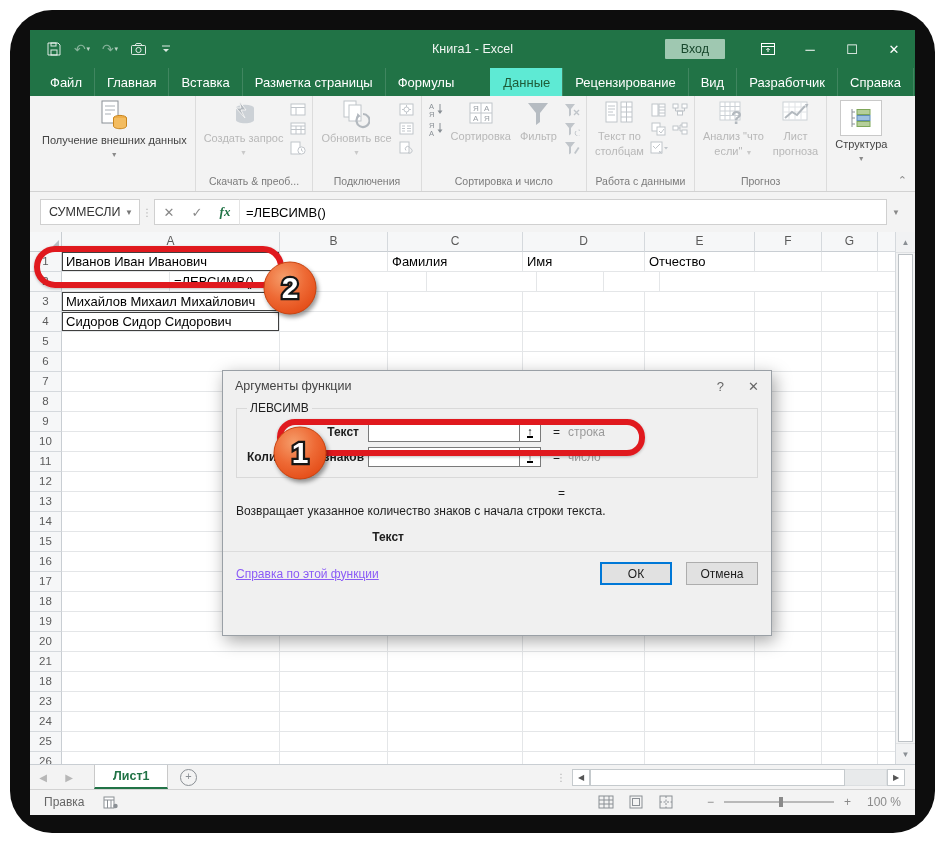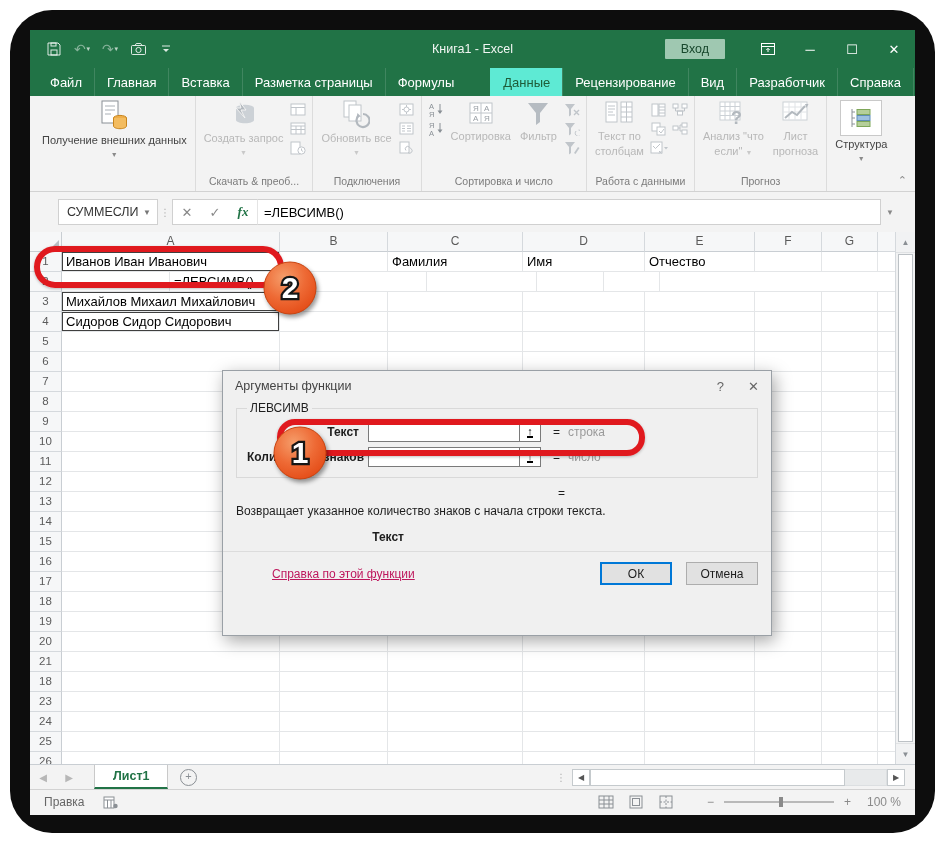--- a/index.html
+++ b/index.html
@@ -37,21 +37,21 @@
   .bigbtn .blabel{margin-top:2px;white-space:nowrap;}
   .bigbtn.disabled{color:#b8b8b8;}
   .carr{font-size:7px;color:#8a8a8a;margin-top:1px;}
   .bigbtn.disabled .carr{color:#c9c9c9;}
   .smallcol{display:flex;flex-direction:column;gap:4px;padding-top:3px;}
   .smallcol .sic{width:18px;height:15px;display:flex;align-items:center;justify-content:center;}
   .collapse-ribbon{position:absolute;right:8px;bottom:4px;color:#8a8a8a;font-size:11px;}
   .outline-btnbox{width:40px;height:34px;background:#fff;border:1px solid #c9c9c9;display:flex;align-items:center;justify-content:center;}
 
   
-  .fbar{height:40px;background:#f3f3f3;display:flex;align-items:center;padding:5px 16px 5px 10px;box-sizing:border-box;gap:0;margin-left:18px;}
+  .fbar{height:40px;background:#f3f3f3;display:flex;align-items:center;padding:5px 10px 5px 10px;box-sizing:border-box;gap:0;}
   .namebox{width:100px;height:26px;background:#fff;border:1px solid #d0d0d0;display:flex;align-items:center;font-size:12.5px;color:#333;padding-left:8px;box-sizing:border-box;}
   .namebox .nb-caret{margin-left:auto;margin-right:6px;font-size:8px;color:#777;}
   .fdots{width:14px;text-align:center;color:#b0b0b0;font-size:10px;letter-spacing:0;}
   .fbtns{height:26px;background:#fff;border:1px solid #d0d0d0;border-right:none;display:flex;align-items:center;box-sizing:border-box;}
   .fbtn{width:28px;text-align:center;font-size:13px;color:#888;}
   .fbtn.fx{color:#217346;font-style:italic;font-family:"Liberation Serif",serif;font-weight:bold;}
   .fformula{flex:1;height:26px;background:#fff;border:1px solid #d0d0d0;border-left:1px solid #e4e4e4;display:flex;align-items:center;font-size:13px;color:#000;padding-left:6px;box-sizing:border-box;}
   .fexpand{width:18px;text-align:center;color:#888;font-size:8px;}
 
   
@@ -109,21 +109,21 @@
   .argeq{margin:0 8px 0 12px;color:#1e1e1e;}
   .argtype{color:#9a9a9a;}
   .eqline{margin:8px 0 2px 322px;color:#1e1e1e;}
   .ddesc{margin-top:4px;color:#1e1e1e;}
   .dargdesc{display:flex;margin-top:12px;}
   .dargdesc .dl{width:178px;text-align:right;font-weight:bold;padding-right:10px;box-sizing:border-box;white-space:nowrap;}
   .dargdesc .dt{flex:1;}
   .dvalue{margin-top:26px;}
   .ddivider{border-top:1px solid #dcdcdc;margin:7px -13px 0 -13px;}
   .dfooter{display:flex;align-items:center;margin-top:10px;}
-  .helplink{color:#be185d;text-decoration:underline;margin-left:36px;}
+  .helplink{color:#8b5cf6;text-decoration:underline;}
   .dbuttons{margin-left:auto;display:flex;align-items:center;}
   .dbtn{width:72px;height:23px;background:#e1e1e1;border:1px solid #adadad;display:flex;align-items:center;justify-content:center;font-size:12px;color:#1e1e1e;box-sizing:border-box;}
   .dbtn.primary{border:2px solid #0078d7;margin-right:14px;}
 
   
   .oval{position:absolute;border:6px solid #e0191e;border-radius:22px;z-index:60;box-shadow:0 1px 3px rgba(0,0,0,.25);}
   .oval-cell{left:4px;top:216px;width:250px;height:42px;box-sizing:border-box;}
   .oval-field{left:247px;top:389px;width:368px;height:37px;border-radius:18px;box-sizing:border-box;}
   .badge{position:absolute;z-index:61;filter:drop-shadow(2px 3px 2px rgba(0,0,0,.4));}
   .badge-2{left:233px;top:231px;}

